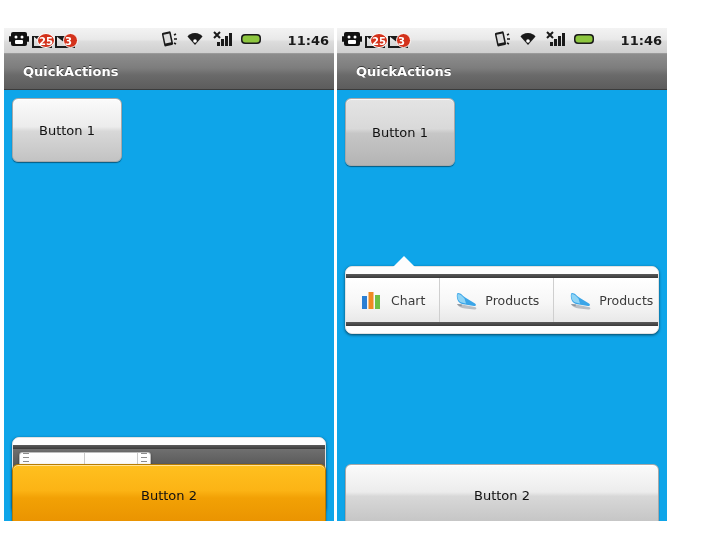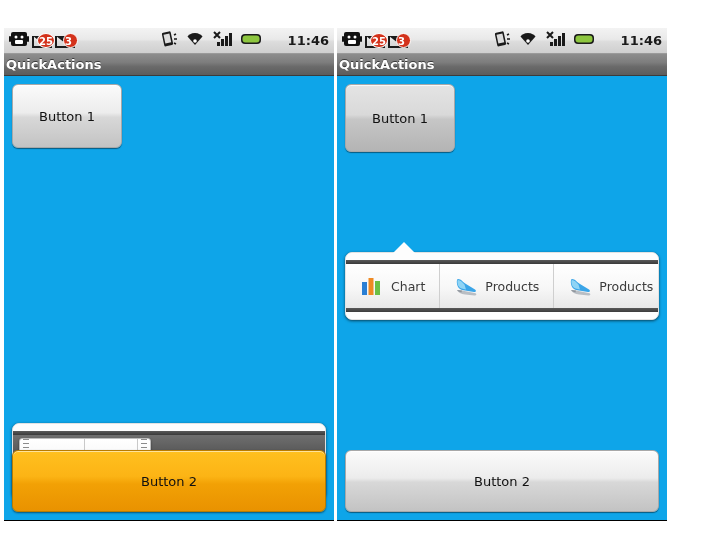--- a/index.html
+++ b/index.html
@@ -18,22 +18,22 @@
   .sb-left{display:flex;align-items:center;gap:1px;}
   .sb-right{margin-left:auto;display:flex;align-items:center;gap:5px;}
   .sb-time{font-size:13px;font-weight:bold;color:#1a1a1a;letter-spacing:0px;margin-left:21px;
            font-family:"DejaVu Sans","Liberation Sans",sans-serif;}
   .badge-wrap{position:relative;display:inline-block;width:22px;height:18px;}
   .badge{position:absolute;right:-1px;top:1px;background:#d3321b;color:#fff;border-radius:50%;
          min-width:15px;height:15px;line-height:15px;font-size:10px;font-weight:bold;
          border:1px solid #ffffff;box-sizing:border-box;padding:0 1px;}
 
   
-  .titlebar{height:22px;background:linear-gradient(to bottom,#8d8d8d 0%,#7d7d7d 40%,#6a6a6a 60%,#5c5c5c 100%);
-            border-bottom:1px solid #3b3b3b;display:flex;align-items:center;padding-left:2px;box-sizing:border-box;}
+  .titlebar{height:36px;background:linear-gradient(to bottom,#8d8d8d 0%,#7d7d7d 40%,#6a6a6a 60%,#5c5c5c 100%);
+            border-bottom:1px solid #3b3b3b;display:flex;align-items:center;padding-left:19px;box-sizing:border-box;}
   .titlebar .t{color:#fff;font-size:13px;font-weight:bold;text-shadow:0 -1px 0 rgba(0,0,0,.55);}
 
   
   .content{position:relative;background:#0ea5e9;height:calc(100% - 49px);}
 
   
   .btn{position:absolute;border:1px solid #a8a8a8;border-radius:6px;display:flex;align-items:center;justify-content:center;
        font-size:13px;color:#111;box-sizing:border-box;}
   .btn.gray{background:linear-gradient(to bottom,#fbfbfb 0%,#ececec 45%,#d8d8d8 52%,#c3c3c3 100%);
             box-shadow:inset 0 1px 0 rgba(255,255,255,.9),0 1px 1px rgba(0,0,0,.45);}

